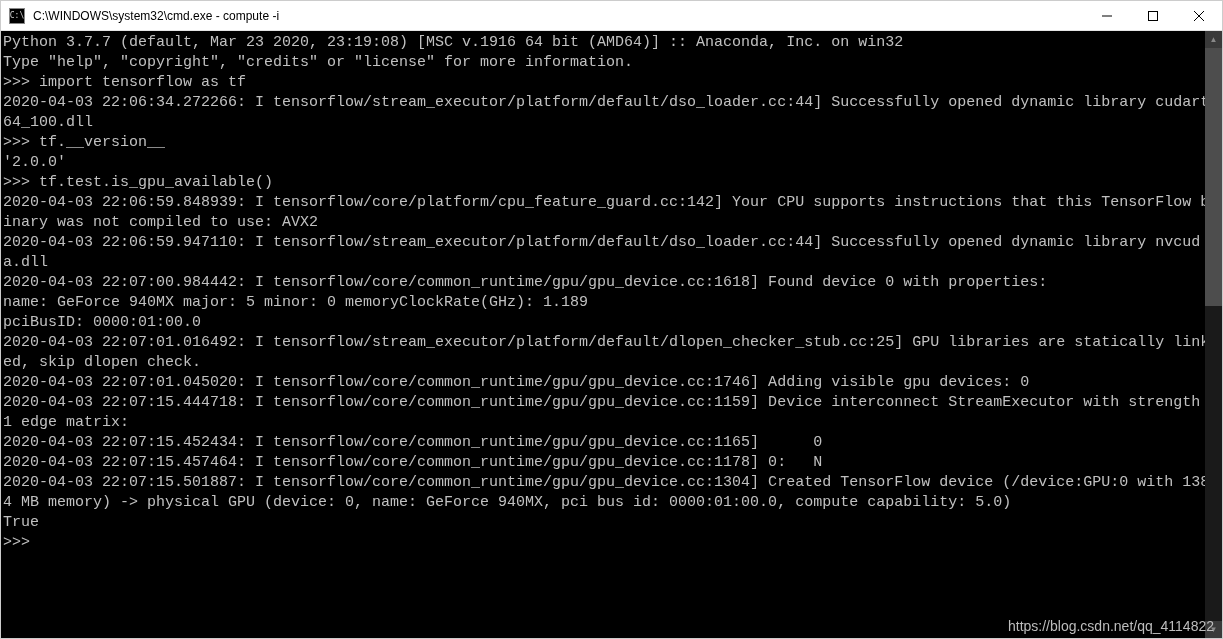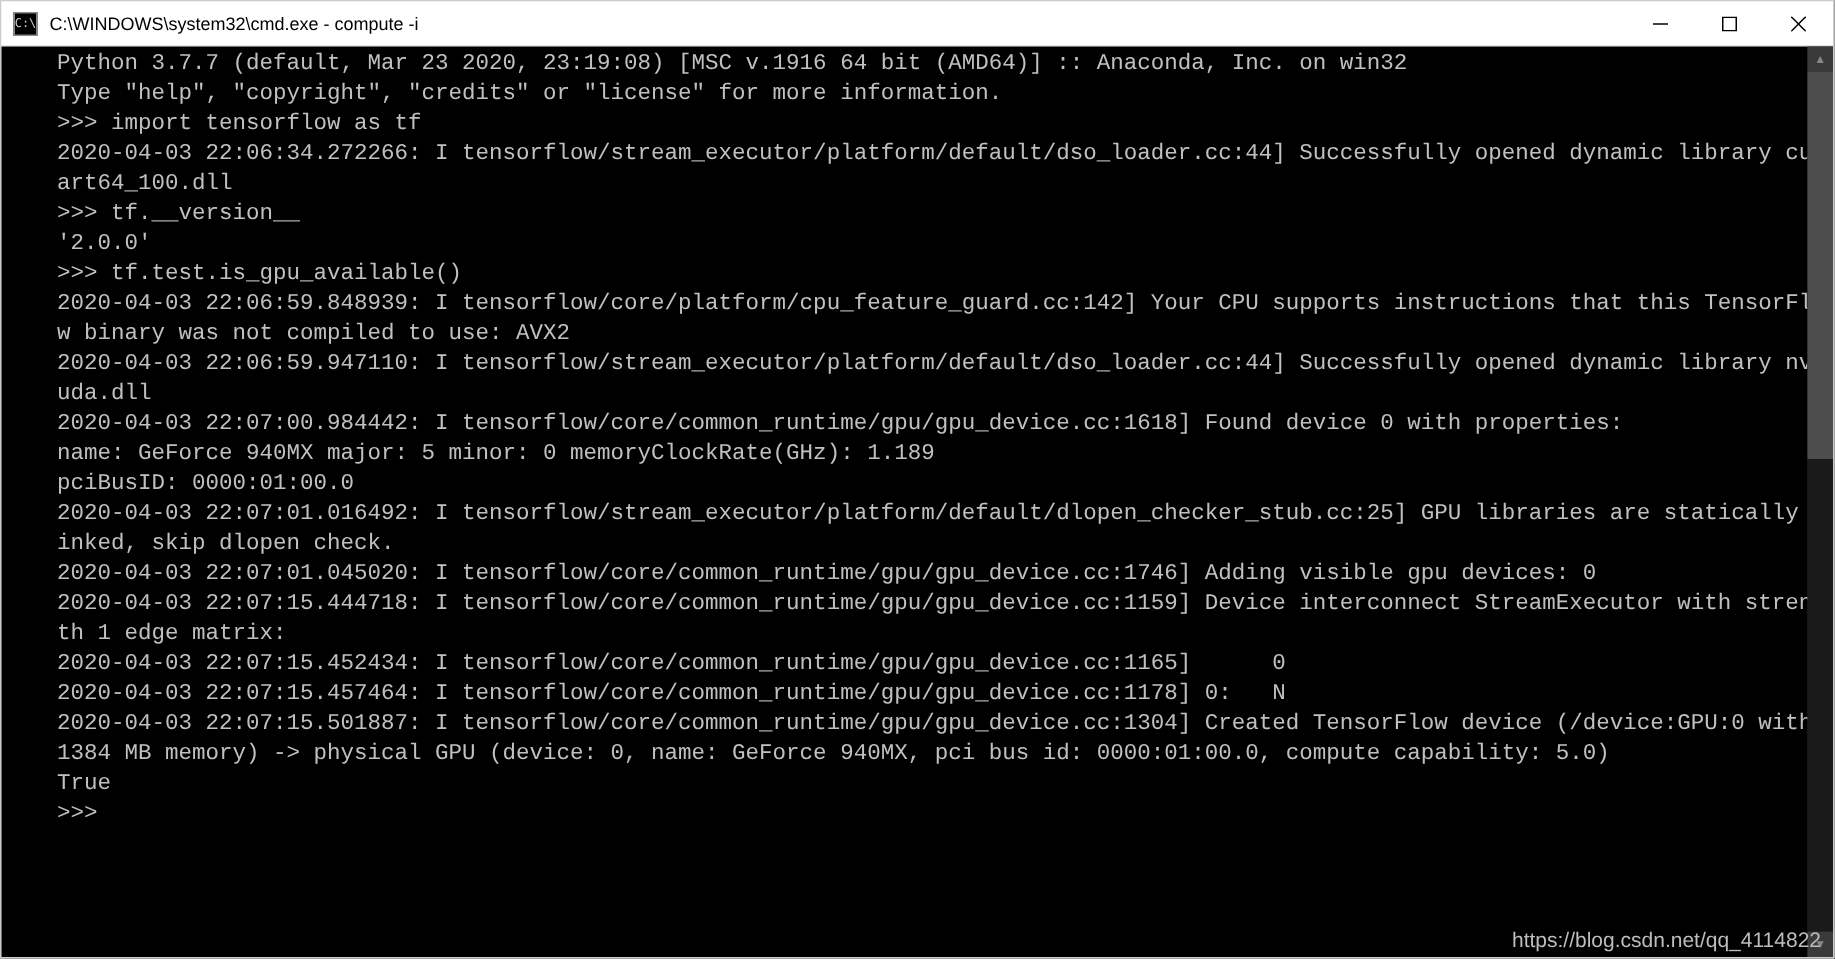--- a/index.html
+++ b/index.html
@@ -71,21 +71,20 @@
       position: absolute;
       inset: 0;
       padding: 2px 4px 2px 2px;
       color: #c0c0c0;
       font-family: "NSimSun", "SimSun", Consolas, "Courier New", monospace;
       font-size: 15px;
       line-height: 20px;
       white-space: pre-wrap;
       word-break: break-all;
       overflow-y: auto;
-      margin-left: 35px;
     }
     .line { display: block; }
     .scrollbar {
       position: absolute;
       right: 0;
       top: 0;
       bottom: 0;
       width: 17px;
       background: #2b2b2b;
       display: flex;

